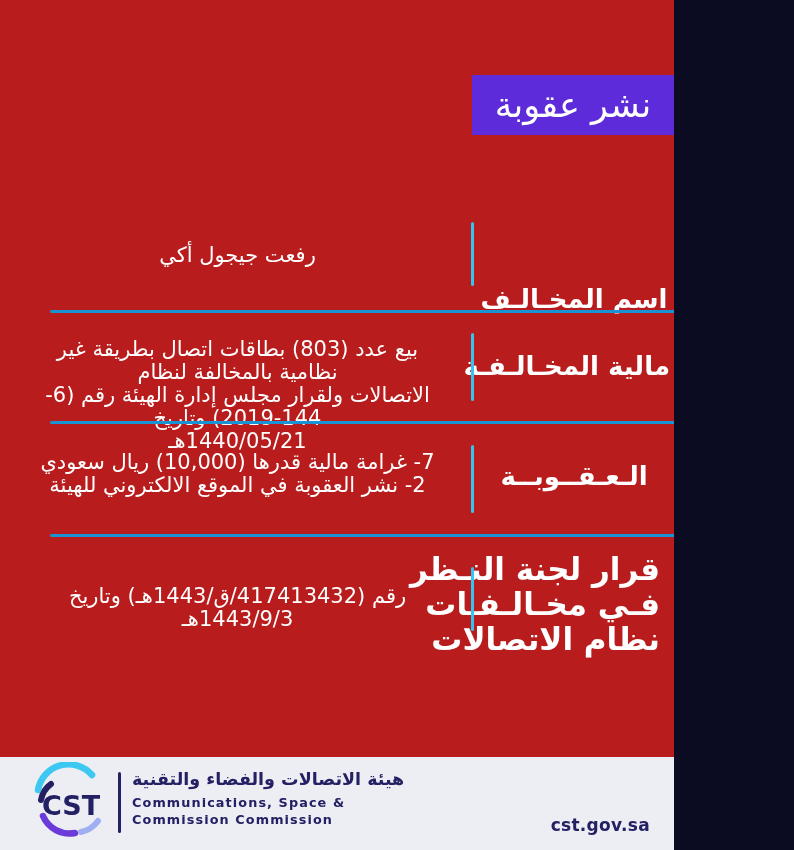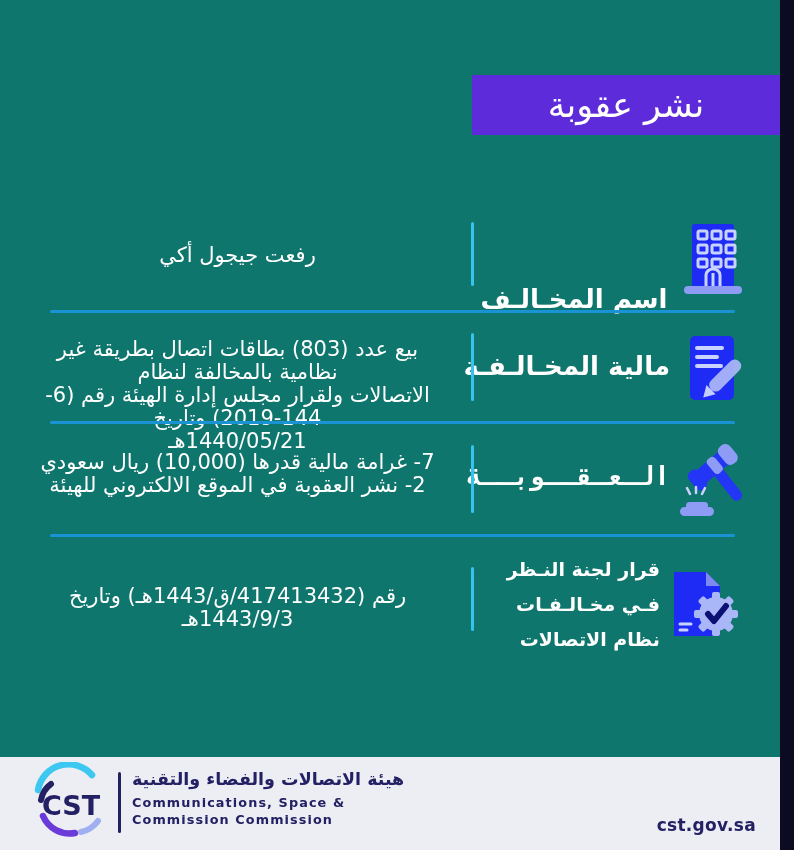--- a/index.html
+++ b/index.html
@@ -1,36 +1,36 @@
 <!DOCTYPE html>
 <html lang="ar"><head>
 <meta charset="utf-8">
 <style>
   html,body{margin:0;padding:0;background:#0b0b22;}
   .canvas{
-    position:relative;width:780px;height:850px;overflow:hidden;
-    background:#0f766e;
+    position:relative;width:674px;height:850px;overflow:hidden;
+    background:#b91c1c;
     font-family:"DejaVu Sans","Liberation Sans",sans-serif;
   }
   
   .banner{
     position:absolute;left:472px;right:0;top:75px;height:60px;
     background:#5D2BD9;color:#ffffff;
     display:flex;align-items:center;justify-content:center;
     font-size:35px;direction:rtl;letter-spacing:0.5px;
   }
   
   .vline{position:absolute;width:3px;background:#35C4EF;border-radius:2px;}
   .hdiv{position:absolute;left:50px;width:685px;height:3px;background:#1993D3;border-radius:2px;}
   .row-label{
     position:absolute;color:#ffffff;font-weight:bold;font-size:26px;
     direction:rtl;text-align:center;white-space:nowrap;
   }
   .row-label-multi{
-    position:absolute;color:#ffffff;font-weight:bold;font-size:19px;
+    position:absolute;color:#ffffff;font-weight:bold;font-size:31px;
     direction:rtl;text-align:right;line-height:35px;white-space:nowrap;
   }
   .row-value{
     position:absolute;left:25px;width:425px;color:#ffffff;
     font-size:21px;direction:rtl;text-align:center;line-height:23px;
   }
   .icon{position:absolute;}
   
   .footer{
     position:absolute;left:0;right:0;bottom:0;height:93px;background:#EDEDF4;
@@ -111,21 +111,21 @@
       </g>
       <g stroke="#C9D3FF" stroke-width="2.5" stroke-linecap="round">
         <line x1="20" y1="56" x2="17" y2="50"></line>
         <line x1="26" y1="55" x2="26" y2="49"></line>
         <line x1="32" y1="56" x2="35" y2="50"></line>
       </g>
       <rect x="16" y="64" width="22" height="7" rx="3.5" fill="#8E9CF6"></rect>
       <rect x="10" y="69" width="34" height="9" rx="4.5" fill="#8E9CF6"></rect>
     </svg>
   </div>
-  <div class="row-label" style="left:478px;top:461px;width:192px;font-family:Liberation Mono, monospace;">الـعـقــوبــة</div>
+  <div class="row-label" style="left:478px;top:461px;width:192px;">الـعـقــوبــة</div>
   <div class="vline" style="left:471px;top:445px;height:68px;"></div>
   <div class="row-value" style="top:451px;">
     <div>7- غرامة مالية قدرها (10,000) ريال سعودي</div>
     <div>2- نشر العقوبة في الموقع الالكتروني للهيئة</div>
   </div>
 
   <div class="hdiv" style="top:534px;"></div>
 
   <div class="icon" style="left:664px;top:566px;">
     <svg width="86" height="86" viewBox="0 0 86 86">

